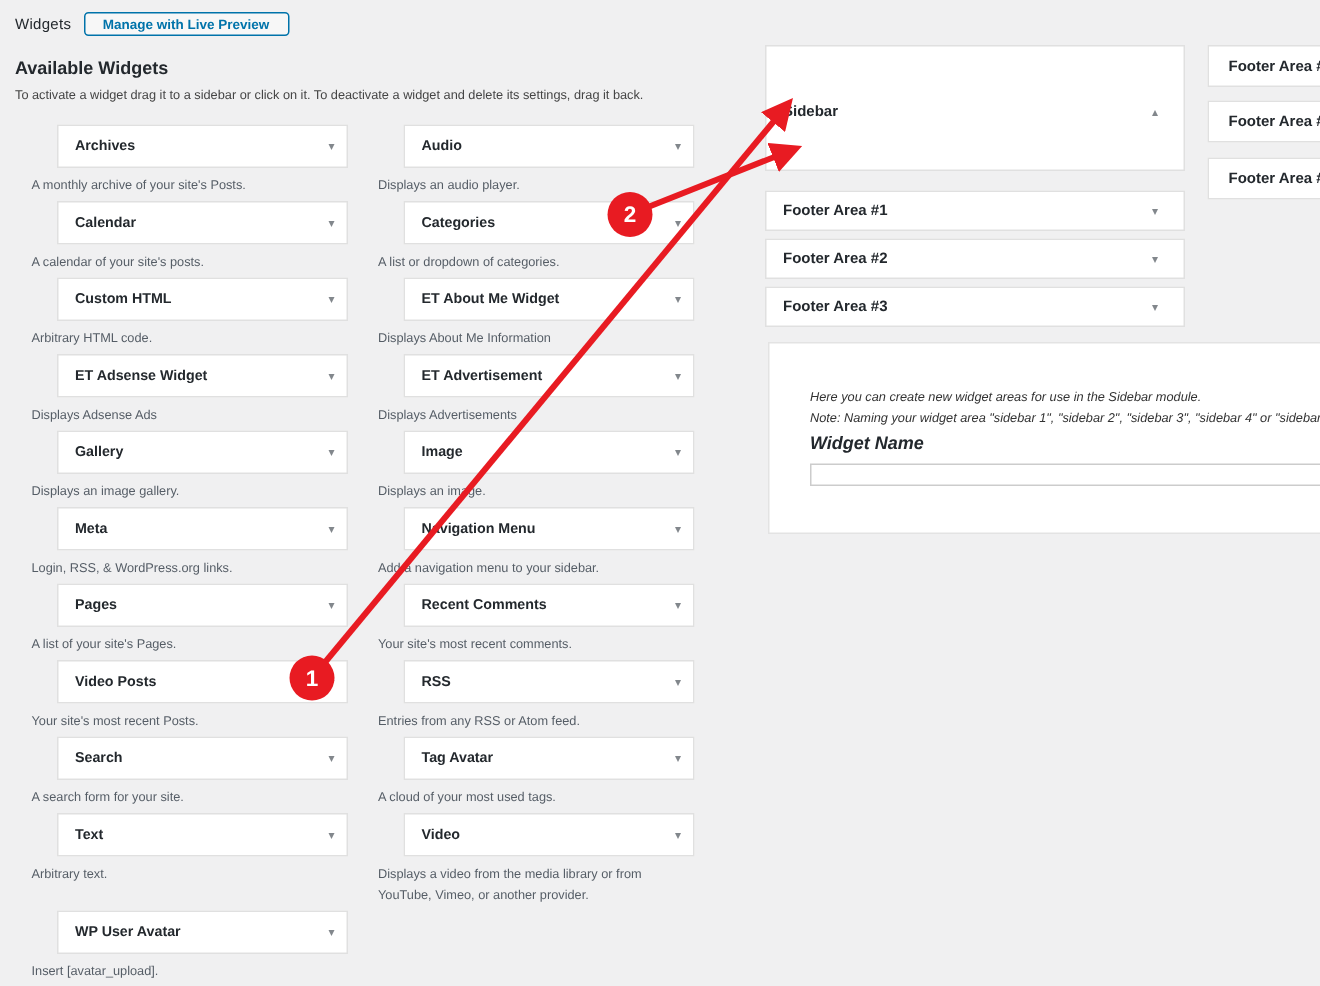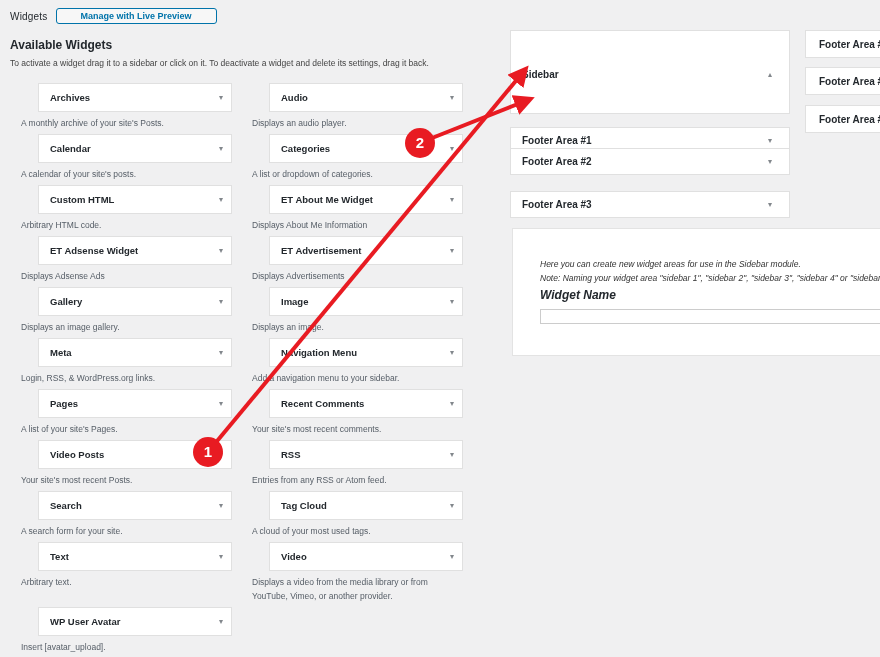--- a/index.html
+++ b/index.html
@@ -13,21 +13,21 @@
   }
 
   
   .left-area { position:absolute; left:10px; top:0; width:455px; }
   .page-header { display:flex; align-items:center; gap:8px; margin-top:7px; height:18px; }
   .page-title { font-size:10px; font-weight:400; color:#23282d; letter-spacing:.2px; }
   .manage-btn {
     font-family:"Liberation Sans", sans-serif;
     font-size:9px; font-weight:600; color:#0073aa;
     background:#f7f7f7; border:1px solid #0073aa; border-radius:3px;
-    padding:2px 24px; cursor:pointer; line-height:1.2;
+    padding:2px 12px; cursor:pointer; line-height:1.2;
   }
   .available-heading { margin-top:13px; font-size:12px; font-weight:700; color:#23282d; }
   .activate-desc { margin-top:6px; font-size:8.5px; color:#444; }
 
   .widget-grid {
     margin-top:15px;
     display:grid;
     grid-template-columns:222px 222px;
     column-gap:9px;
     align-items:start;
@@ -45,21 +45,21 @@
   .panel { position:absolute; background:#fff; border:1px solid #e0e0e0; }
   .sidebar-panel { left:510px; top:30px; width:280px; height:84px; }
   .sidebar-panel .panel-head { display:flex; align-items:center; padding:10px 17px 0 11px;margin-top:28px; }
   .panel-title { flex:1; font-size:10px; font-weight:700; color:#23282d; }
 
   .footer-box {
     position:absolute; left:510px; width:280px; height:27px;
     background:#fff; border:1px solid #e0e0e0;
     display:flex; align-items:center; padding:0 17px 0 11px; cursor:pointer;
   }
-  .fa1 { top:127px; } .fa2 { top:148px; } .fa3 { top:191px; }
+  .fa1 { top:127px; } .fa2 { top:159px; } .fa3 { top:191px; }
 
   .cut-box {
     position:absolute; left:805px; width:115px; height:28px;
     background:#fff; border:1px solid #e0e0e0;
     display:flex; align-items:center; padding:0 0 0 13px; cursor:pointer;
   }
   .cb1 { top:30px; } .cb2 { top:67px; } .cb3 { top:105px; }
 
   .create-panel {
     position:absolute; left:512px; top:228px; width:420px; height:128px;
@@ -223,21 +223,21 @@
   <div class="widget-cell">
     <div class="widget-card">
       <span class="widget-title">Search</span>
       <span class="chev">▾</span>
     </div>
     <p class="widget-desc">A search form for your site.</p>
   </div>
 
   <div class="widget-cell">
     <div class="widget-card">
-      <span class="widget-title">Tag Cloud</span>
+      <span class="widget-title">Tag Avatar</span>
       <span class="chev">▾</span>
     </div>
     <p class="widget-desc">A cloud of your most used tags.</p>
   </div>
 
   <div class="widget-cell">
     <div class="widget-card">
       <span class="widget-title">Text</span>
       <span class="chev">▾</span>
     </div>

